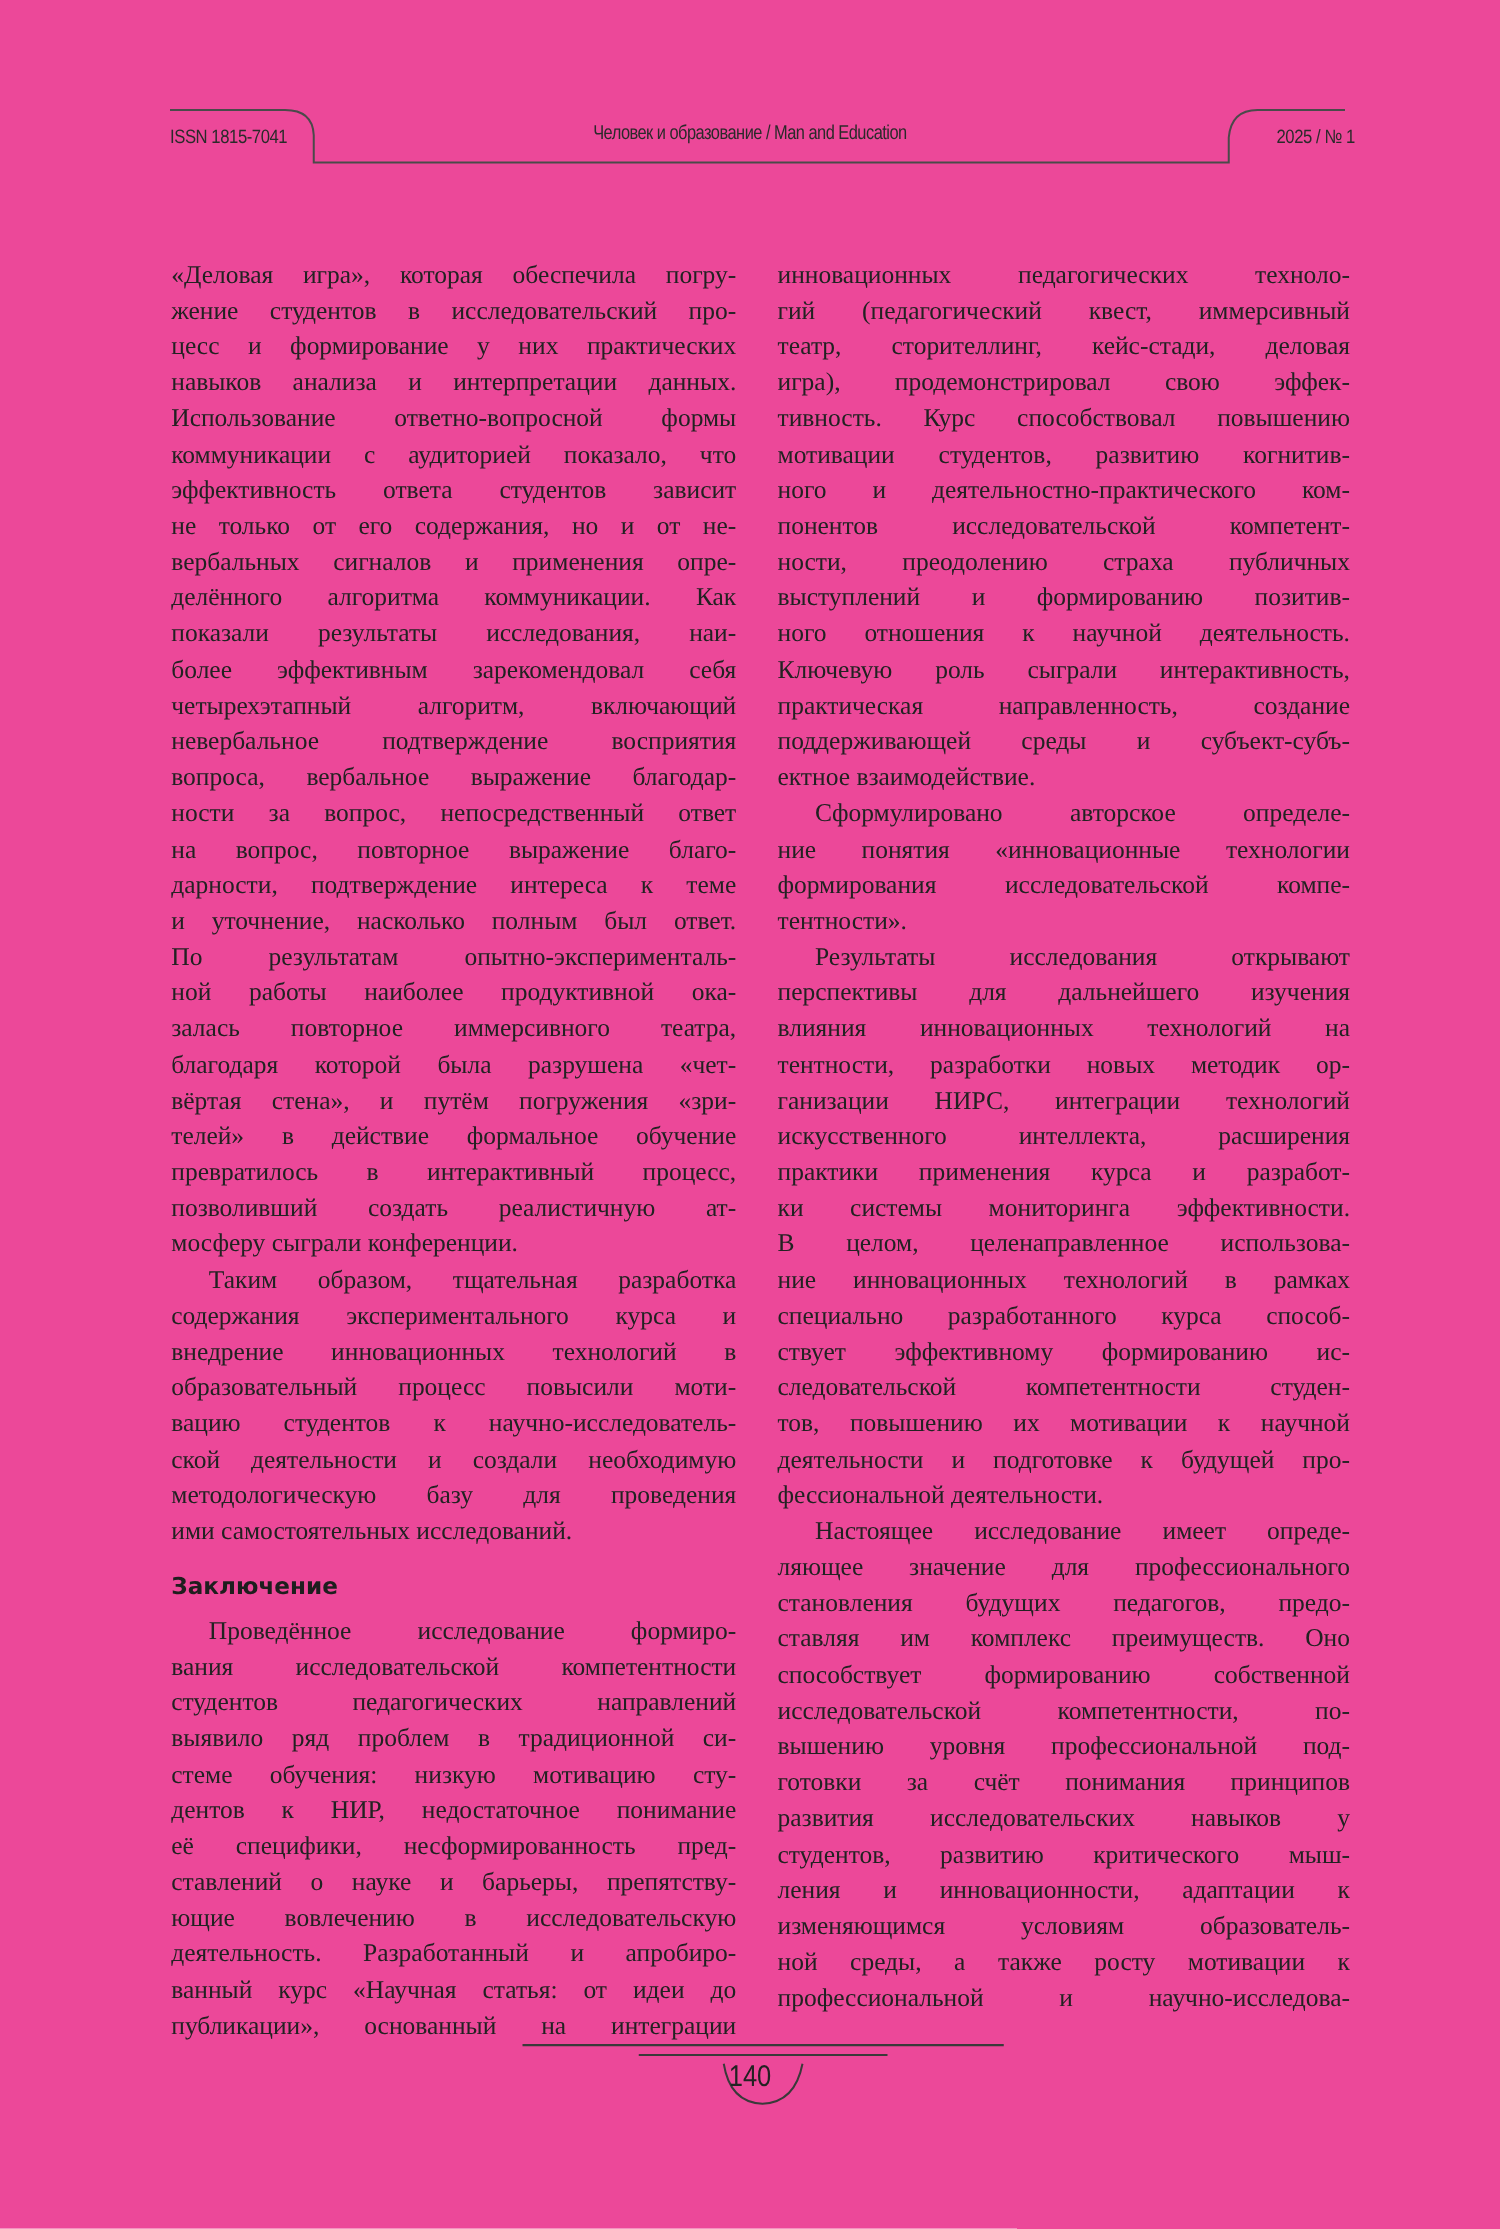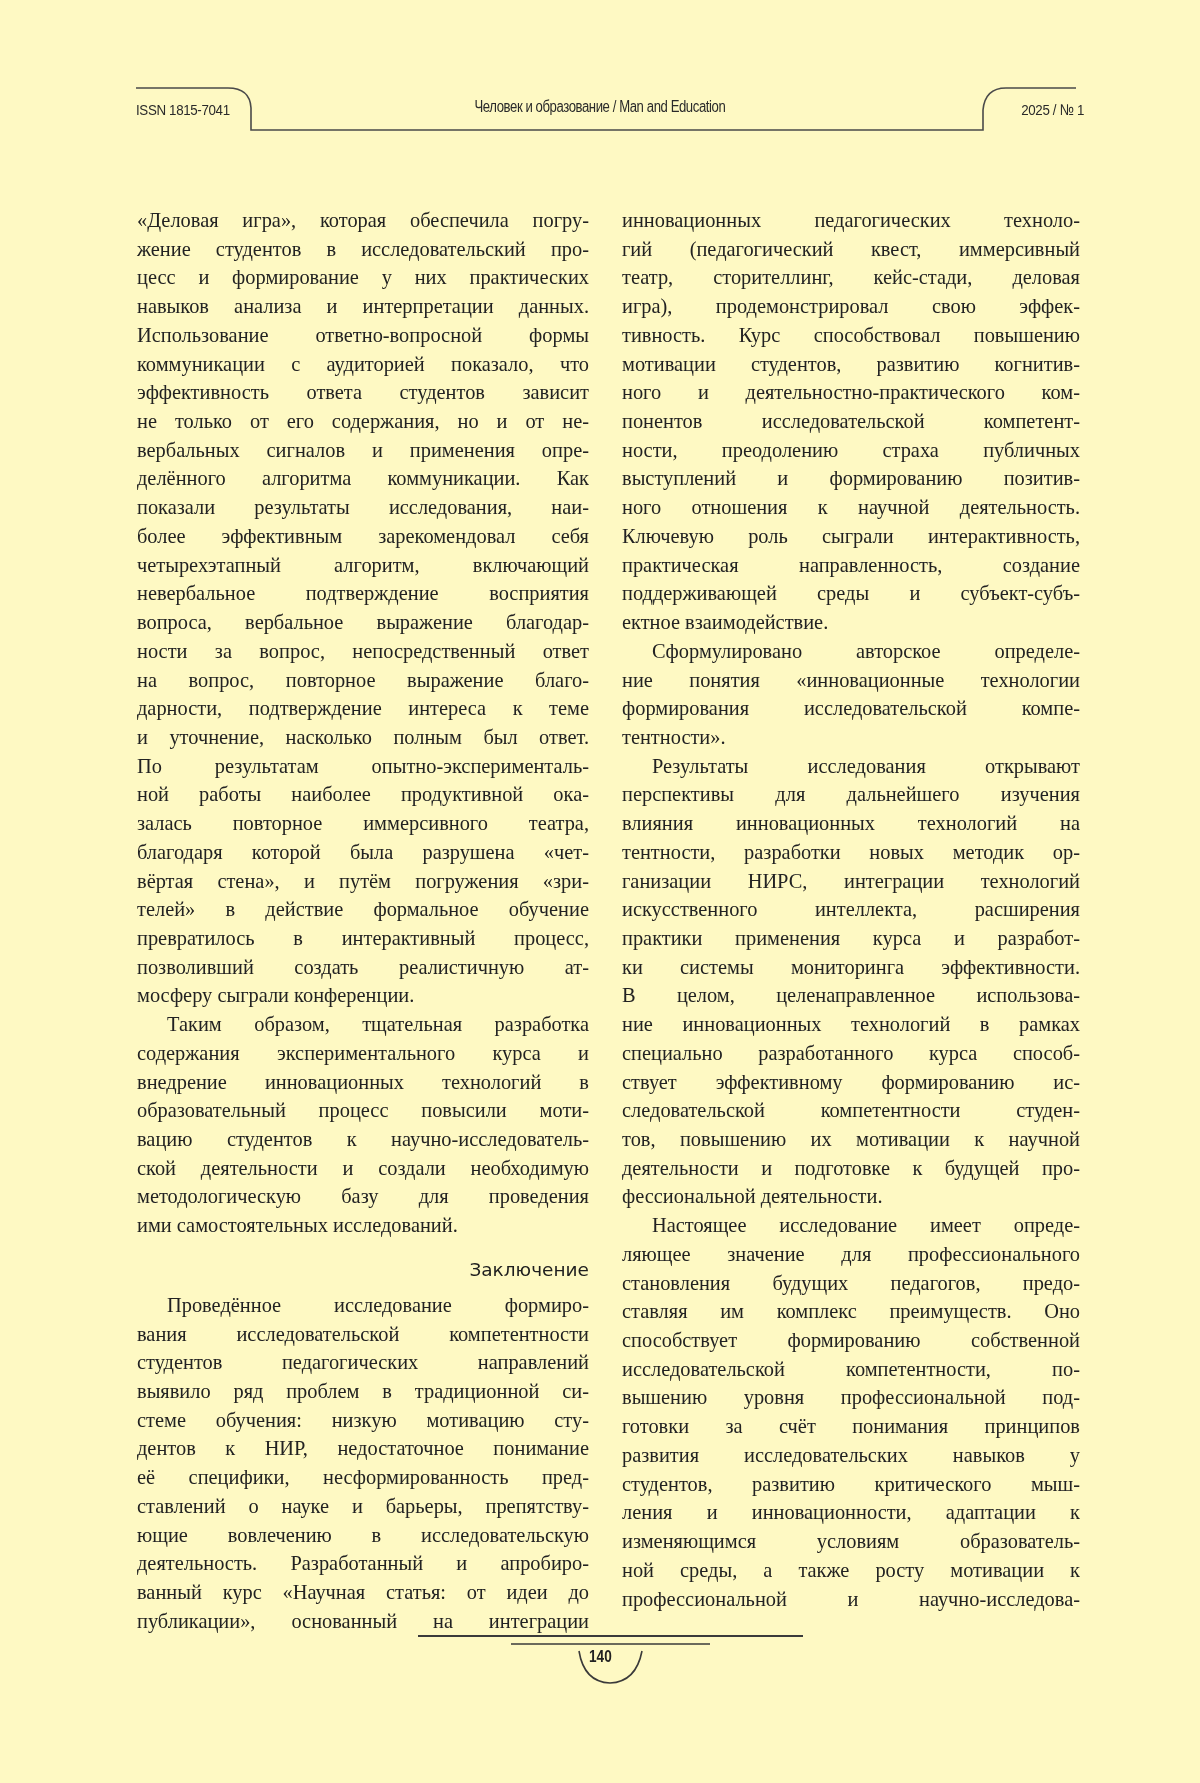--- a/index.html
+++ b/index.html
@@ -1,38 +1,38 @@
 <!DOCTYPE html>
 <html><head>
 <meta charset="utf-8">
 <style>
   html, body { margin: 0; padding: 0; background: #ffffff; }
   body { width: 1200px; height: 1783px; position: relative; overflow: hidden; }
-  .page { position: absolute; left: 0; top: 0; width: 1200px; height: 1783px; background: #fef9c3; }
+  .page { position: absolute; left: 0; top: 0; width: 1200px; height: 1783px; background: #ec4899; }
 
   
   .hdr-svg { position: absolute; left: 0; top: 0; width: 1200px; height: 140px; }
   .hdr-text { position: absolute; font-family: "Liberation Sans", sans-serif; color: #2a2a2a; white-space: nowrap; }
   .hdr-issn { left: 136px; top: 101px; font-size: 15.5px; letter-spacing: -0.4px; transform: scaleX(0.86); transform-origin: left center; }
   .hdr-title { left: 0; width: 1200px; top: 98px; text-align: center; font-size: 16px; letter-spacing: -0.5px; }
   .hdr-title span { display: inline-block; transform: scaleX(0.82); }
   .hdr-issue { right: 116px; top: 101px; font-size: 15.5px; letter-spacing: -0.4px; transform: scaleX(0.86); transform-origin: right center; }
 
   
   .col { position: absolute; top: 160px; font-family: "Liberation Serif", serif; font-size: 20.4px; color: #222; margin-top: 46px; }
   .col-left { left: 137px; width: 452px; }
   .col-right { left: 622px; width: 458px; }
   .ln { height: 28.72px; line-height: 28.72px; white-space: nowrap; text-align: justify; text-align-last: justify; overflow: visible; }
   .ln.last { text-align-last: left; }
   .ln.indent { padding-left: 30px; }
-  .heading { height: 43px; line-height: 43px; text-align: right; font-family: "DejaVu Sans", sans-serif; font-weight: normal; font-size: 18.5px; color: #1e1e1e; padding-top: 8px; }
+  .heading { height: 43px; line-height: 43px; text-align: left; font-family: "DejaVu Sans", sans-serif; font-weight: bold; font-size: 18.5px; color: #1e1e1e; padding-top: 8px; }
 
   
   .ftr-svg { position: absolute; left: 0; top: 1620px; width: 1200px; height: 90px; }
-  .pageno { position: absolute; left: 560px; width: 80px; top: 1648px; text-align: center; font-family: "Liberation Sans", sans-serif; font-weight: bold; font-size: 16px; color: #222; }
+  .pageno { position: absolute; left: 560px; width: 80px; top: 1648px; text-align: center; font-family: "Liberation Sans", sans-serif; font-weight: normal; font-size: 24px; color: #222; }
   .pageno span { display: inline-block; transform: scaleX(0.85); }
 </style>
 </head>
 <body>
 
 <div class="page">
 
   <svg class="hdr-svg" viewBox="0 0 1200 140">
     <path d="M136 88 L228 88 Q250 88 251 108 L251 130 L983 130 L983 110 Q985 88 1006 88 L1076 88" fill="none" stroke="#4a4a4a" stroke-width="1.6"></path>
   </svg>

